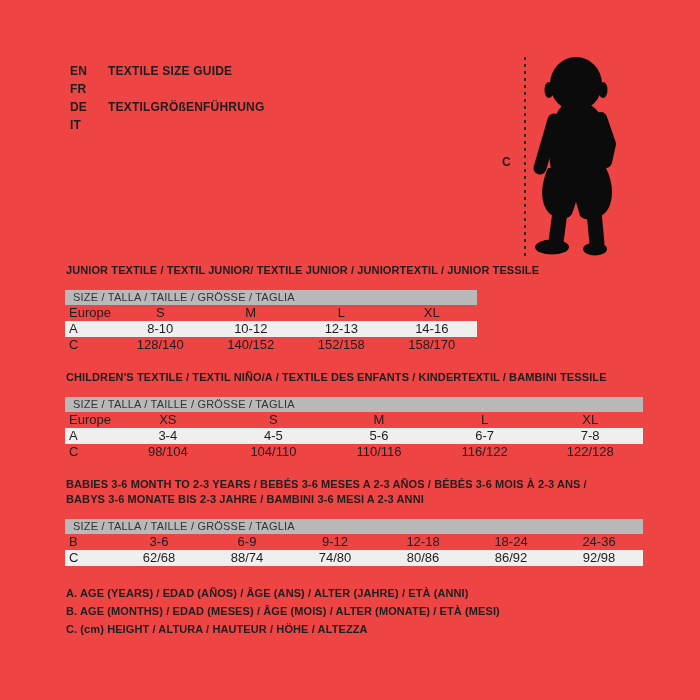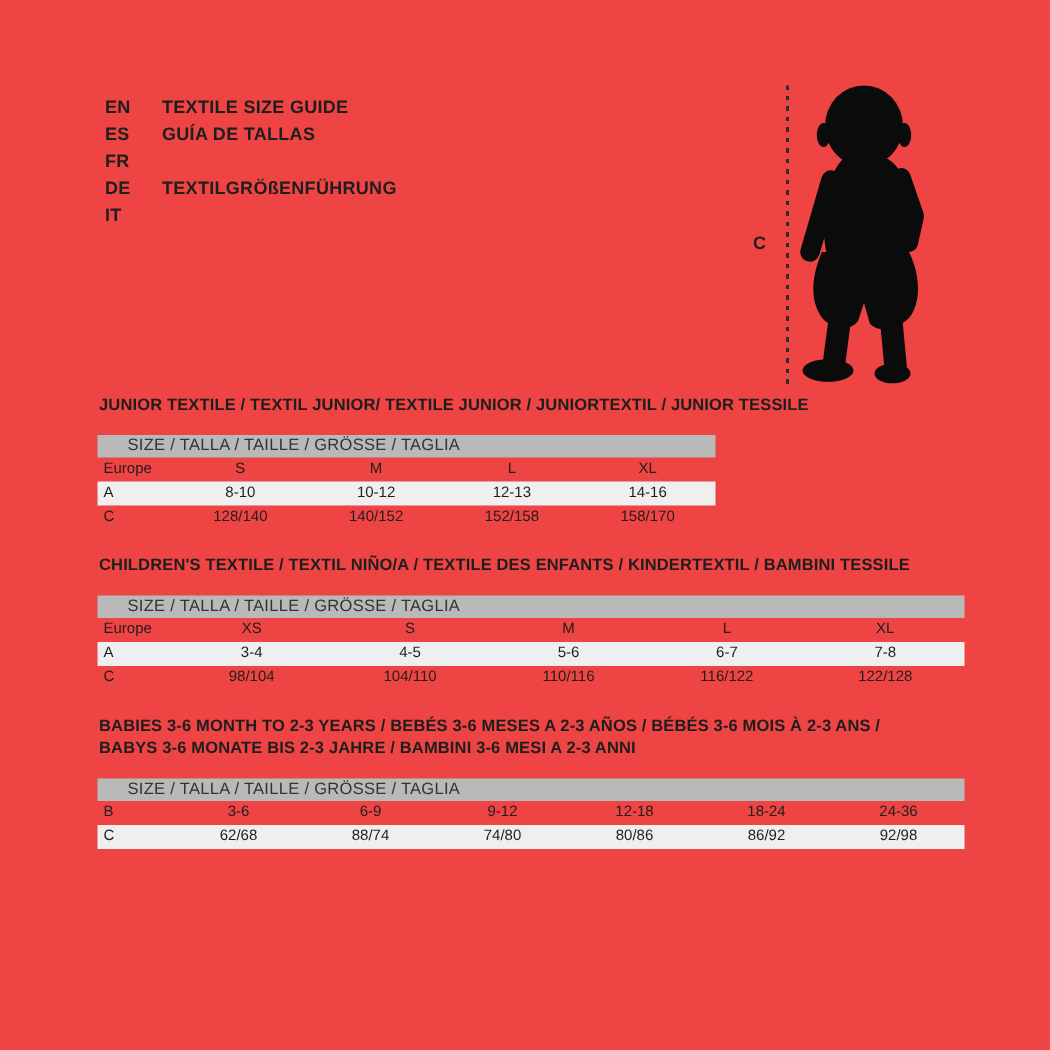--- a/index.html
+++ b/index.html
@@ -30,43 +30,39 @@
   .content{position:absolute;left:65px;top:263px;width:578px;}
   section{margin-bottom:17px;}
   .sec-title{
     font-size:11px;line-height:15px;font-weight:bold;letter-spacing:.1px;
     margin:0 0 12px 1px;white-space:pre-line;
   }
   .tbl{width:578px;}
   .w-narrow{width:412px;}
   .tbl-bar{
     height:15px;line-height:15px;background:var(--header-bar);
-    color:#333;font-size:11px;padding-left:20px;letter-spacing:.2px;white-space:nowrap;overflow:hidden;
+    color:#333;font-size:11px;padding-left:8px;letter-spacing:.2px;white-space:nowrap;overflow:hidden;
   }
-  .tbl-row{display:grid;height:16px;line-height:16px;font-size:10px;}
+  .tbl-row{display:grid;height:16px;line-height:16px;font-size:13px;}
   .tbl-row.shaded{background:var(--shaded-row);}
   .tbl-label{text-align:left;padding-left:4px;}
   .tbl-cell{text-align:center;white-space:nowrap;}
   
   .footnotes{position:absolute;left:66px;top:584px;}
   .footnote{font-size:11px;line-height:18px;font-weight:bold;letter-spacing:.1px;white-space:nowrap;}
 </style>
 </head>
 <body>
 
 <div class="page">
 
   <div class="langs">
       <div class="lang-row">
         <span class="lang-code">EN</span>
         <span class="lang-label">TEXTILE SIZE GUIDE</span>
-      </div>
-      <div class="lang-row">
-        <span class="lang-code">ES</span>
-        <span class="lang-label">GUÍA DE TALLAS</span>
       </div>
       <div class="lang-row">
         <span class="lang-code">FR</span>
       </div>
       <div class="lang-row">
         <span class="lang-code">DE</span>
         <span class="lang-label">TEXTILGRÖßENFÜHRUNG</span>
       </div>
       <div class="lang-row">
         <span class="lang-code">IT</span>
@@ -180,14 +176,19 @@
             <span class="tbl-cell">74/80</span>
             <span class="tbl-cell">80/86</span>
             <span class="tbl-cell">86/92</span>
             <span class="tbl-cell">92/98</span>
           </div>
         </div>
     </section>
 
   </div>
 
+  <div class="footnotes">
+      <div class="footnote">A. AGE (YEARS) / EDAD (AÑOS) / ÂGE (ANS) / ALTER (JAHRE) / ETÀ (ANNI)</div>
+      <div class="footnote">B. AGE (MONTHS) / EDAD (MESES) / ÂGE (MOIS) / ALTER (MONATE) / ETÀ (MESI)</div>
+      <div class="footnote">C. (cm) HEIGHT / ALTURA / HAUTEUR / HÖHE / ALTEZZA</div>
+    </div>
 
 </div>
 
 </body></html>

